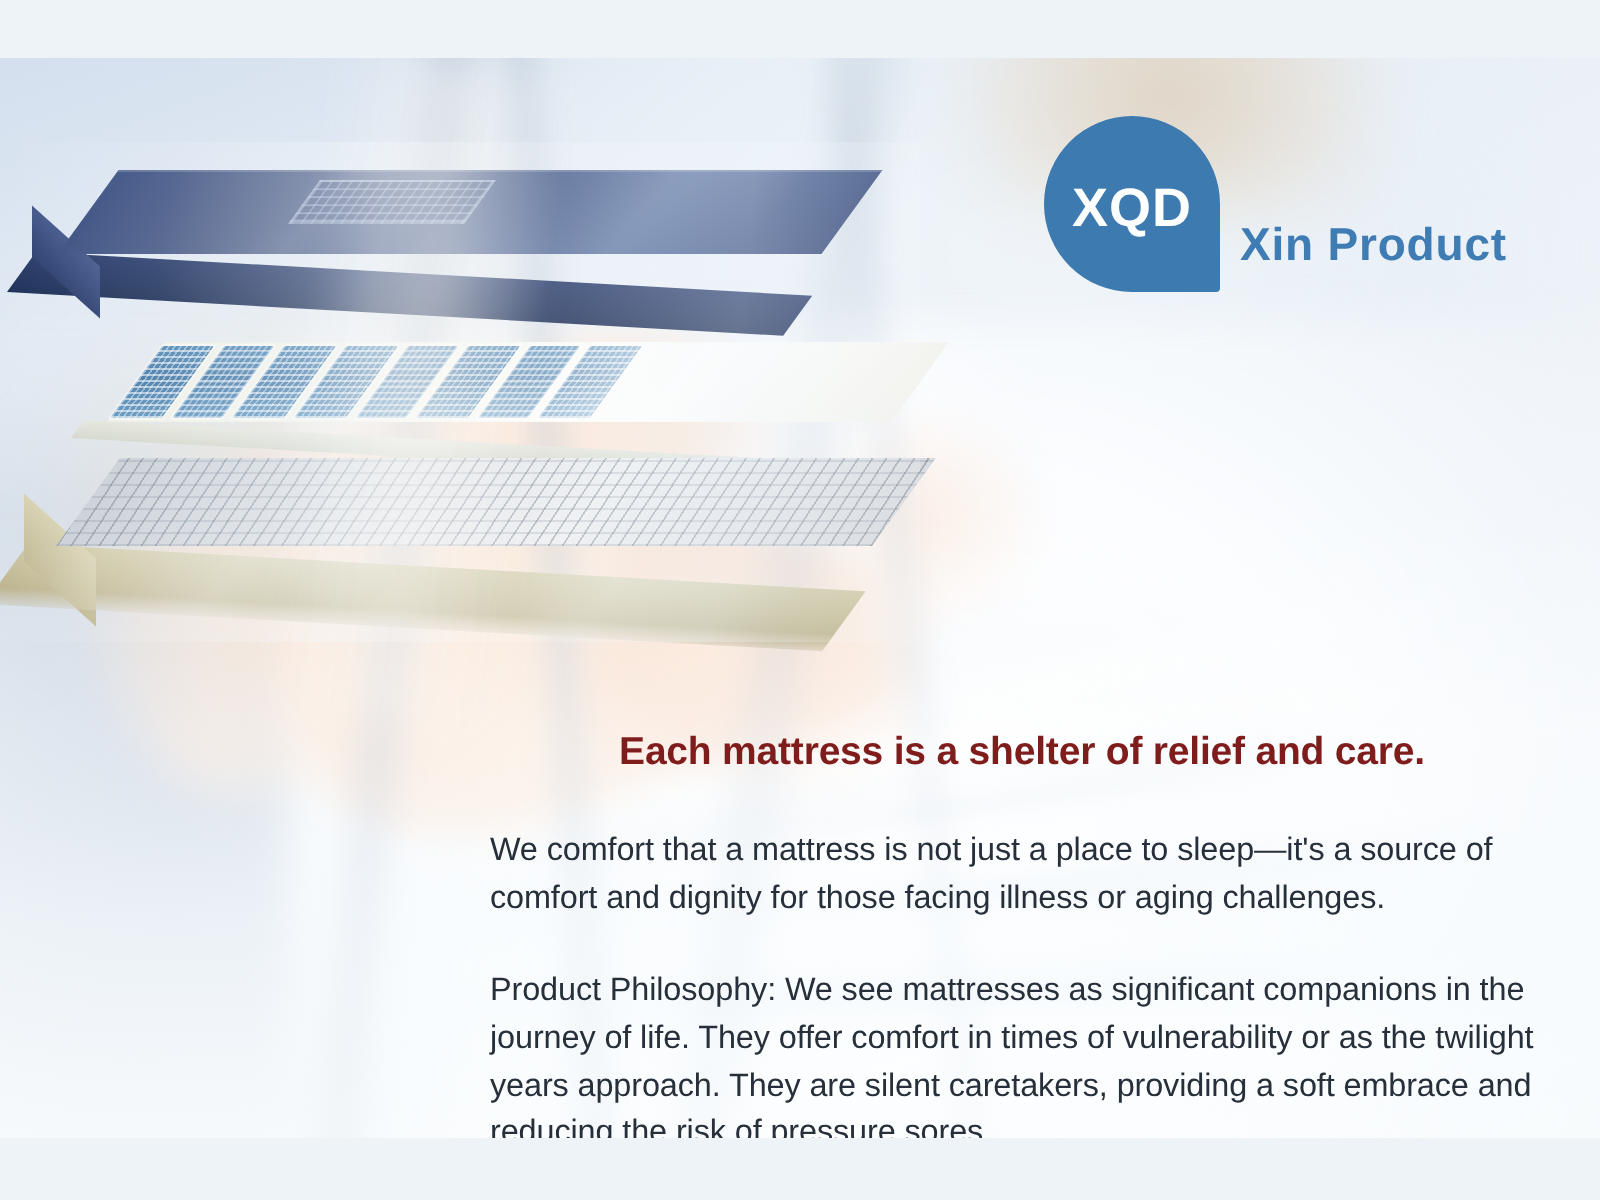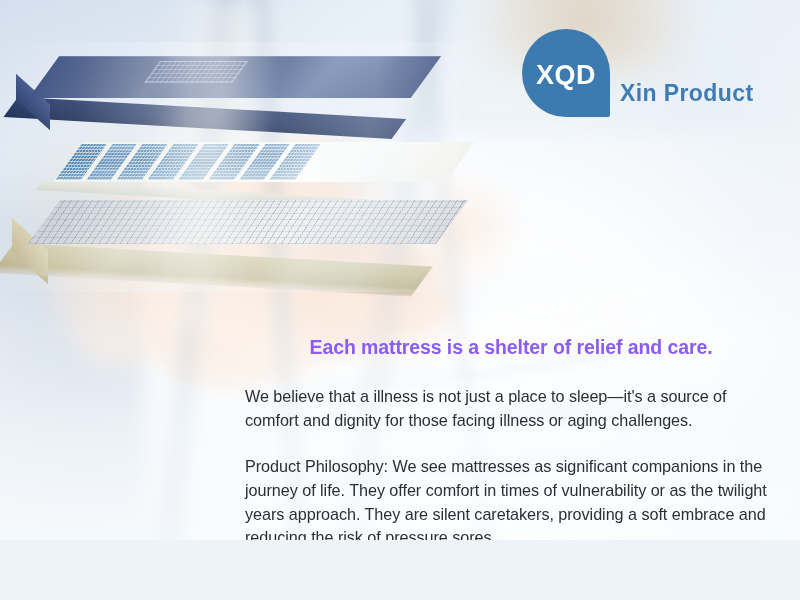--- a/index.html
+++ b/index.html
@@ -2,21 +2,21 @@
 <html><head>
 <meta charset="utf-8">
 <title>XQD Xin Mattress</title>
 <style>
   html,body{margin:0;padding:0;}
   body{
     width:800px;height:600px;overflow:hidden;
     font-family:"Liberation Sans","DejaVu Sans",sans-serif;
     background:#eef3f8;
   }
-  #stage{position:relative;width:800px;height:540px;overflow:hidden;background:#e9f0f7;}
+  #stage{position:relative;width:800px;height:540px;overflow:hidden;background:#e9f0f7;margin-top:29px;}
 
   
   .bg{position:absolute;inset:0;overflow:hidden;}
 
   
   .bg-base{
     position:absolute;inset:0;
     background:
       linear-gradient(160deg,#cfdcec 0%,#dfe8f2 18%,#eef3f8 45%,#f4f7fb 70%,#eaf0f6 100%);
   }
@@ -243,21 +243,21 @@
     margin:0 11px;vertical-align:-4px;border-radius:1px;
   }
   .logo-en{
     position:absolute;left:98px;top:54px;
     font-size:23px;font-weight:700;color:#3e7cb3;letter-spacing:.4px;white-space:nowrap;
   }
 
   
   .copy{position:absolute;left:245px;top:336px;width:532px;}
   .headline{
-    font-size:19.5px;font-weight:700;color:#8b5cf6;text-align:center;
+    font-size:19.5px;font-weight:700;color:#7f1d1d;text-align:center;
     letter-spacing:-.1px;margin:0 0 26px 0;line-height:1.2;
   }
   .para{
     font-size:16.2px;color:#27303a;line-height:1.47;margin:0 0 22px 0;
     letter-spacing:-.05px;
   }
   .para:last-child{margin-bottom:0;}
 </style>
 </head>
 <body>
@@ -336,17 +336,17 @@
 
   <div class="logo">
     <div class="logo-mark">
       <span>XQD</span>
     </div>
     <div class="logo-en">Xin Product</div>
   </div>
 
   <div class="copy">
     <h1 class="headline">Each mattress is a shelter of relief and care.</h1>
-    <p class="para">We believe that a illness is not just a place to sleep—it's a source of comfort and dignity for those facing illness or aging challenges.</p>
+    <p class="para">We comfort that a mattress is not just a place to sleep—it's a source of comfort and dignity for those facing illness or aging challenges.</p>
     <p class="para">Product Philosophy: We see mattresses as significant companions in the journey of life. They offer comfort in times of vulnerability or as the twilight years approach. They are silent caretakers, providing a soft embrace and reducing the risk of pressure sores.</p>
   </div>
 
 </div>
 
 </body></html>

